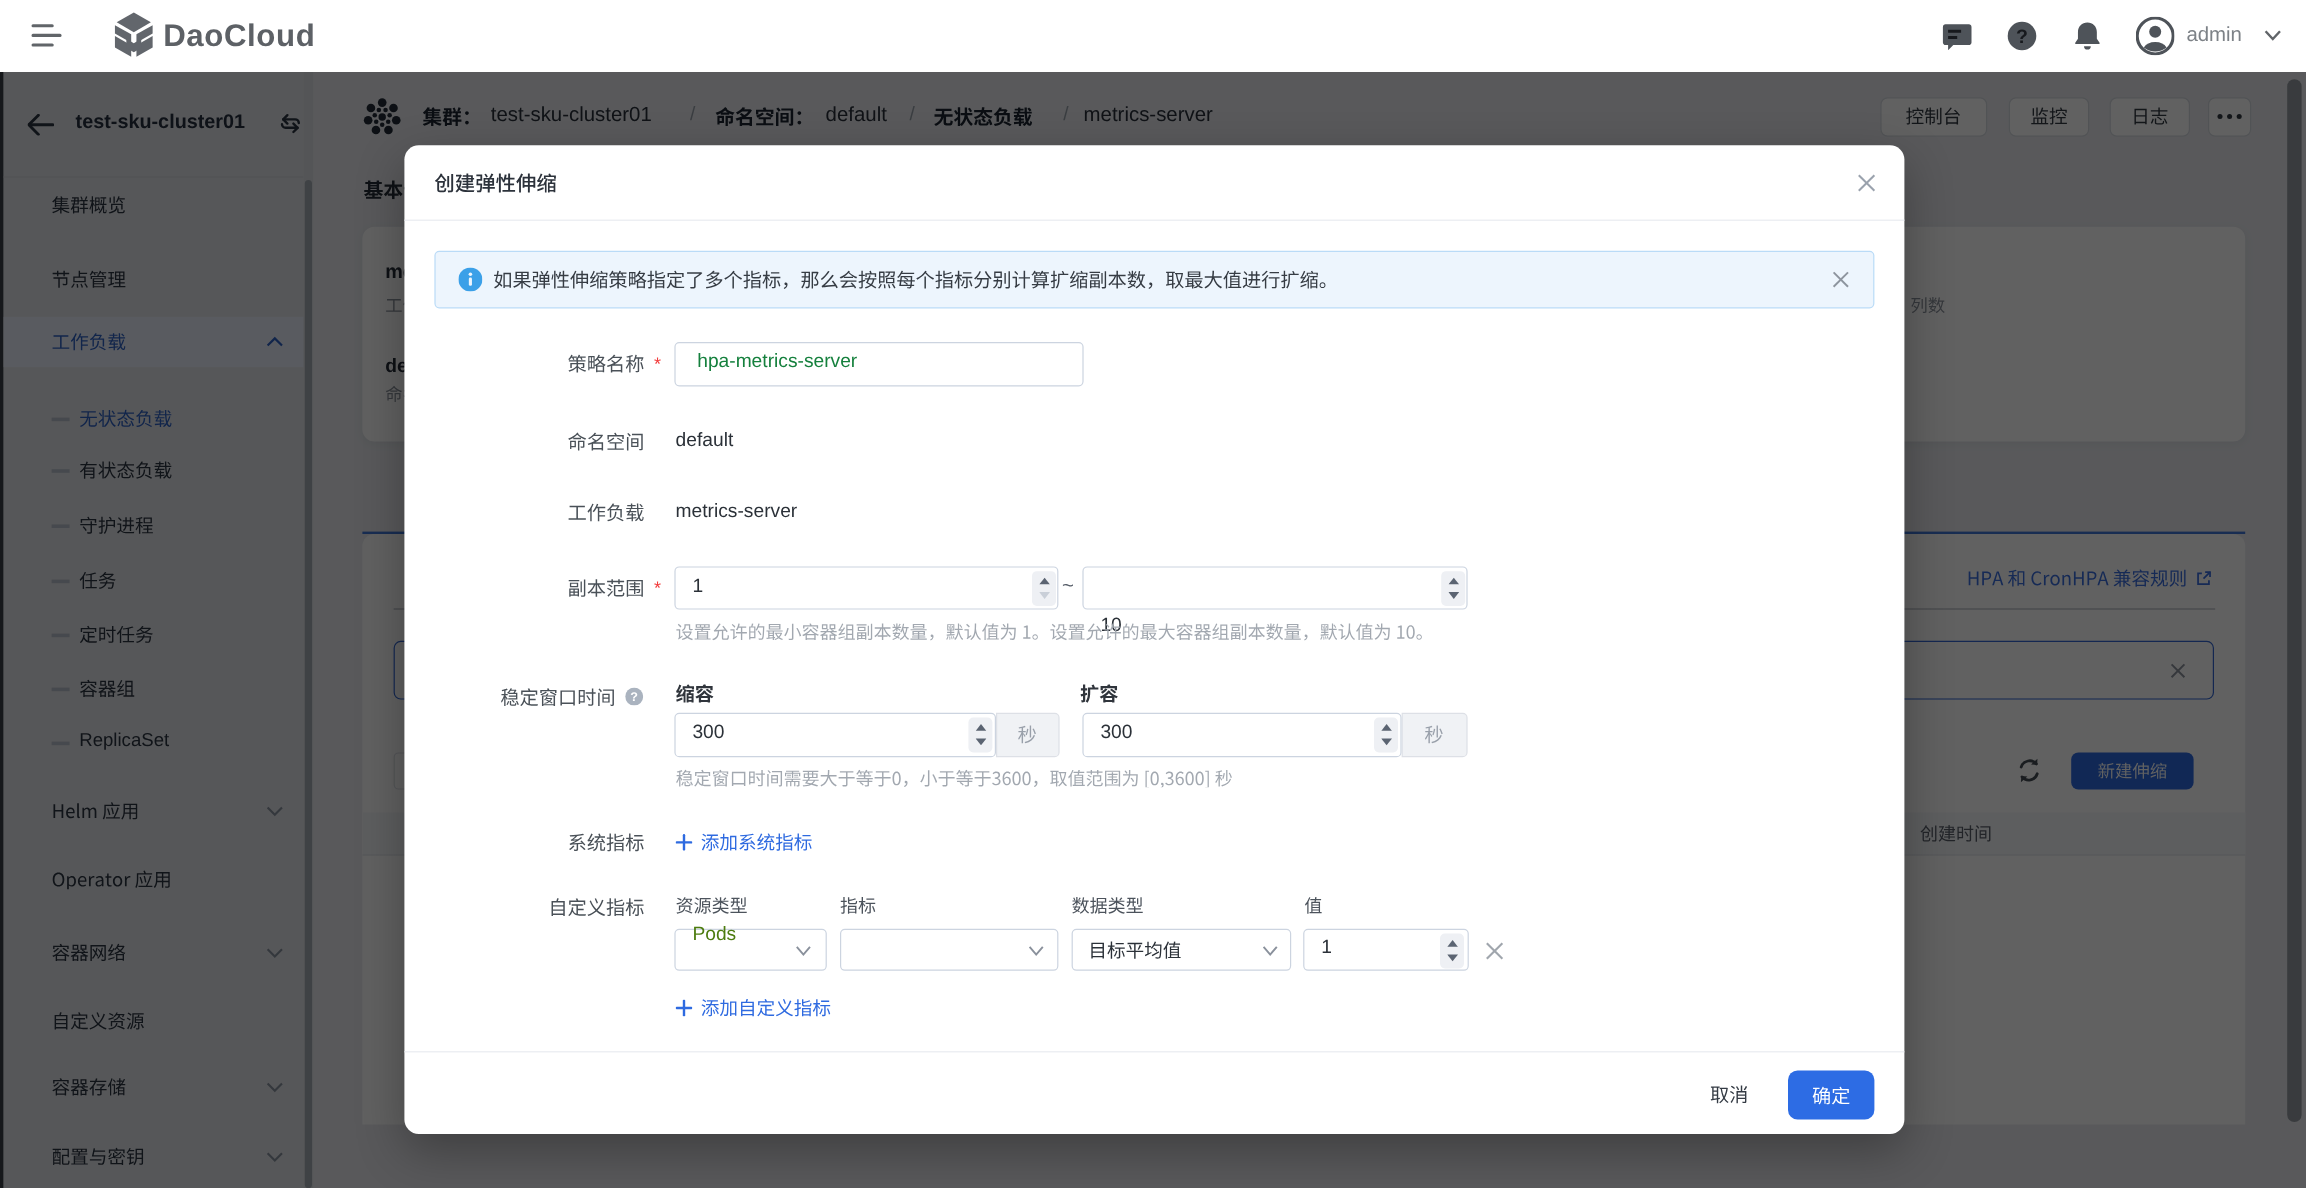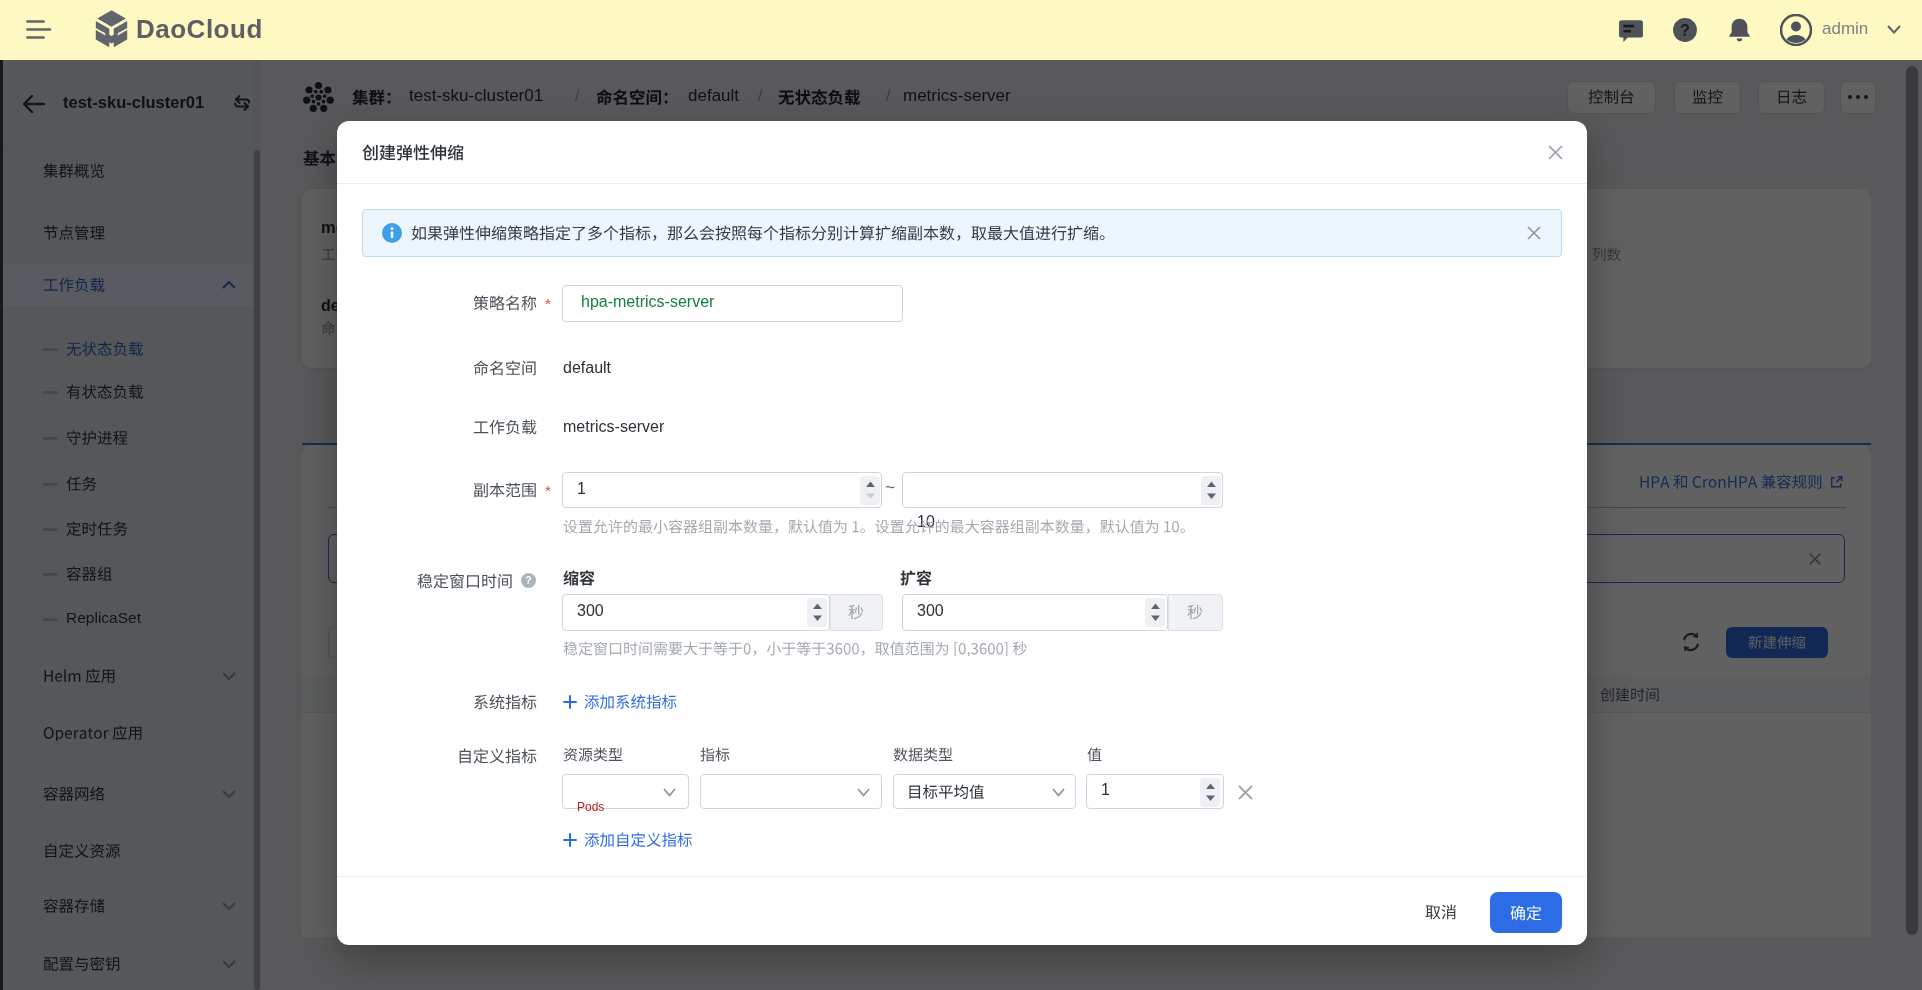--- a/index.html
+++ b/index.html
@@ -476,21 +476,21 @@
     <div class="ab" style="left:302px;top:617px;width:1569px;height:36px;background:#f5f7f9;border-bottom:1px solid #e4e7ec;"></div>
     <svg style="position:absolute;left:1600.0px;top:626.6px;" width="60.0" height="15" viewBox="0 -880 4000 1000" fill="#59606b">
       <use href="#g98" x="0"></use>
       <use href="#g95" x="1000"></use>
       <use href="#g24" x="2000"></use>
       <use href="#g81" x="3000"></use>
     </svg>
     <div class="ab" style="left:1906px;top:6px;width:12px;height:869px;background:#959ba2;border-radius:6px;"></div>
   </div>
 <div class="ab" style="left:0;top:60px;width:1922px;height:930px;background:rgba(0,0,0,0.62);z-index:20;"></div>
-<div class="ab" style="left:0;top:0;width:1922px;height:60px;background:#fef9c3;z-index:5;">
+<div class="ab" style="left:0;top:0;width:1922px;height:60px;background:#ffffff;z-index:5;">
     <svg class="ab" style="left:26px;top:18px" width="26" height="24" viewBox="0 0 26 24" fill="none" stroke="#616569" stroke-width="2.6" stroke-linecap="round">
       <line x1="1.5" y1="3.5" x2="17.5" y2="3.5"></line>
       <line x1="1.5" y1="11.5" x2="24" y2="11.5"></line>
       <line x1="1.5" y1="19.5" x2="17.5" y2="19.5"></line>
     </svg>
     <svg class="ab" style="left:93px;top:10px" width="37" height="38" viewBox="0 0 100 104" fill="#62666c">
 <path d="M50 1 L89 23.5 L50 46 L11 23.5 Z"></path>
 <path d="M7 30 L44 51 L44 70 L7 49 Z"></path>
 <path d="M93 30 L56 51 L56 70 L93 49 Z"></path>
 <path d="M7 55 L44 76 L44 102 L7 81 Z"></path>
@@ -808,21 +808,21 @@
     <svg style="position:absolute;left:556.0px;top:625.6px;" width="60.0" height="15" viewBox="0 -880 4000 1000" fill="#4c535c">
       <use href="#g83" x="0"></use>
       <use href="#g170" x="1000"></use>
       <use href="#g75" x="2000"></use>
       <use href="#g76" x="3000"></use>
     </svg>
     <svg style="position:absolute;left:750.0px;top:625.6px;" width="15.0" height="15" viewBox="0 -880 1000 1000" fill="#4c535c">
       <use href="#g133" x="0"></use>
     </svg>
     <div class="ab" style="left:225px;top:653px;width:127px;height:35px;background:#fff;border:1px solid #ccd4e0;border-radius:4px;"></div>
-    <div class="ab" style="left:240px;top:679px;font-size:12px;color:#b91c1c;">Pods</div>
+    <div class="ab" style="left:240px;top:649px;font-size:16px;color:#4d7c0f;">Pods</div>
     <svg class="ab" style="left:326px;top:667px" width="13" height="9" viewBox="0 0 13 9" fill="none" stroke="#8a919c" stroke-width="1.6">
       <path d="M1 1 L6.5 7.5 L12 1"></path>
     </svg>
     <div class="ab" style="left:363px;top:653px;width:182px;height:35px;background:#fff;border:1px solid #ccd4e0;border-radius:4px;"></div>
     <svg class="ab" style="left:520px;top:667px" width="13" height="9" viewBox="0 0 13 9" fill="none" stroke="#8a919c" stroke-width="1.6">
       <path d="M1 1 L6.5 7.5 L12 1"></path>
     </svg>
     <div class="ab" style="left:556px;top:653px;width:183px;height:35px;background:#fff;border:1px solid #ccd4e0;border-radius:4px;"></div>
     <svg style="position:absolute;left:570.0px;top:663.3px;" width="77.5" height="15.5" viewBox="0 -880 5000 1000" fill="#2b3138">
       <use href="#g171" x="0"></use>

